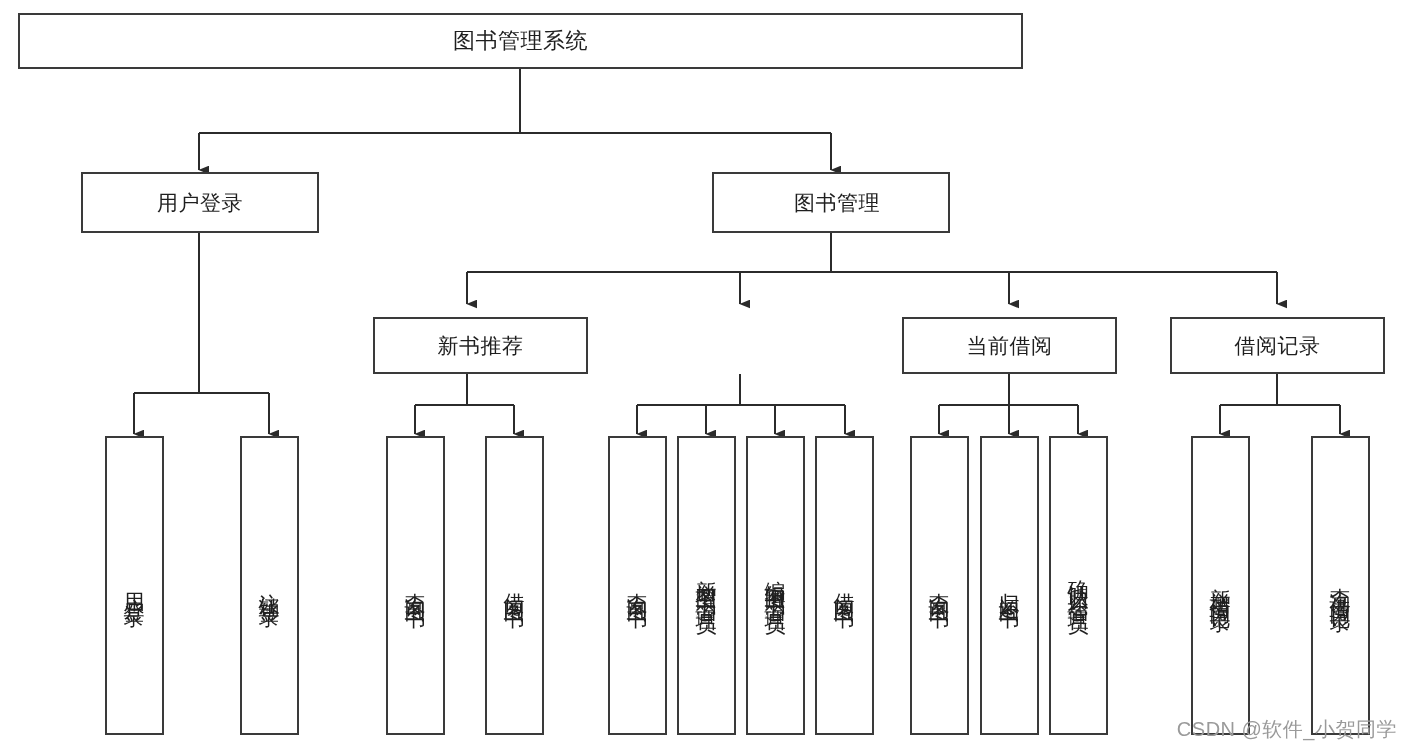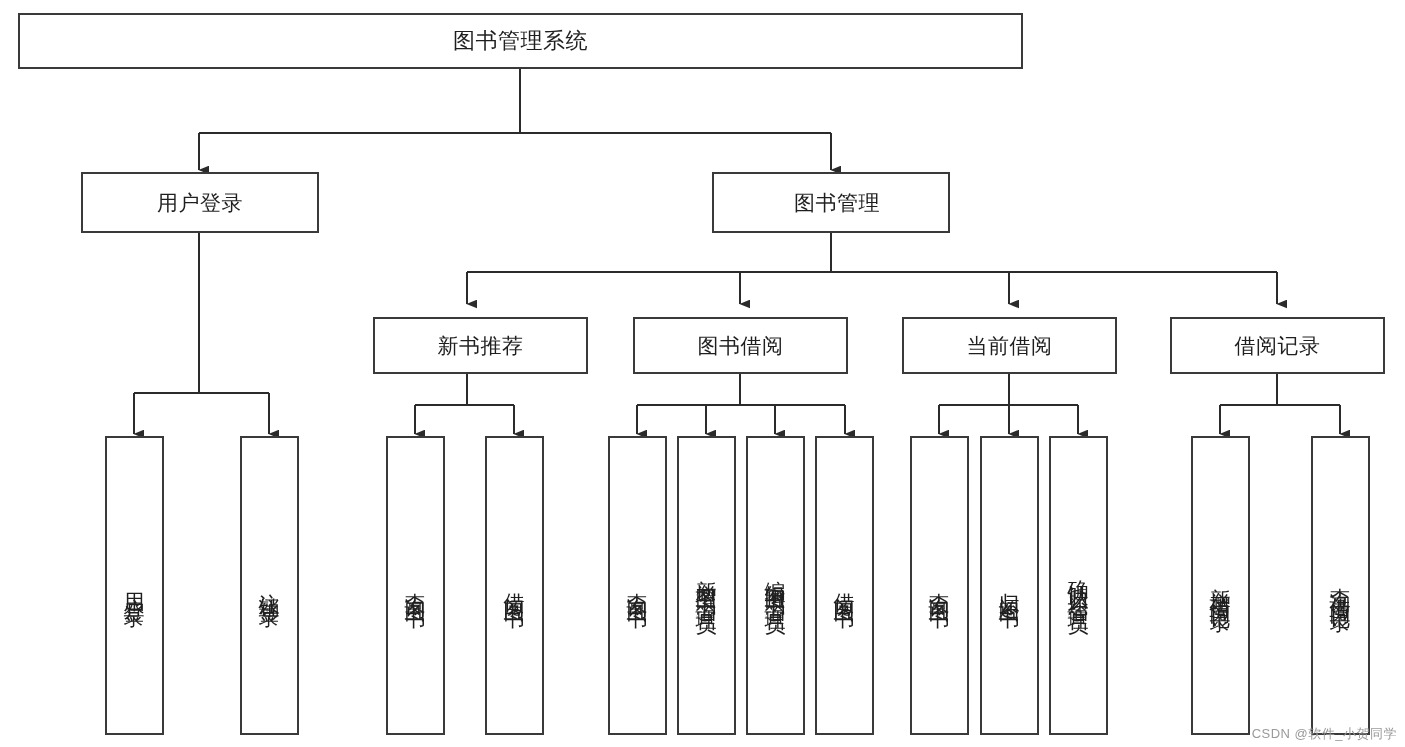--- a/index.html
+++ b/index.html
@@ -62,21 +62,21 @@
     font-size: 21px;
     line-height: 1.0;
     letter-spacing: 5px;
     white-space: nowrap;
     max-height: 284px;
   }
   #watermark {
     position: absolute;
     right: 8px;
     bottom: 4px;
-    font-size: 13px;
+    font-size: 20px;
     color: #9a9a9a;
     white-space: nowrap;
     letter-spacing: 0.5px;
   }
 </style>
 </head>
 <body>
 
 <div id="diagram-root">
 
@@ -139,23 +139,20 @@
   </div>
 
   <div class="node horiz" style="left:712px; top:172px; width:238px; height:61px;padding-left:12px;">
     <span class="node-label">图书管理</span>
   </div>
 
   <div class="node horiz" style="left:360px; top:317px; width:215px; height:57px;margin-left:13px;">
     <span class="node-label">新书推荐</span>
   </div>
 
-  <div class="node horiz" style="left:633px; top:317px; width:215px; height:57px;">
-    <span class="node-label">图书借阅</span>
-  </div>
 
   <div class="node horiz" style="left:1170px; top:317px; width:215px; height:57px;">
     <span class="node-label">借阅记录</span>
   </div>
 
   <div class="node horiz" style="left:902px; top:317px; width:215px; height:57px;">
     <span class="node-label">当前借阅</span>
   </div>
 
   <div class="node vert" style="left:105px; top:436px; width:59px; height:299px;">

